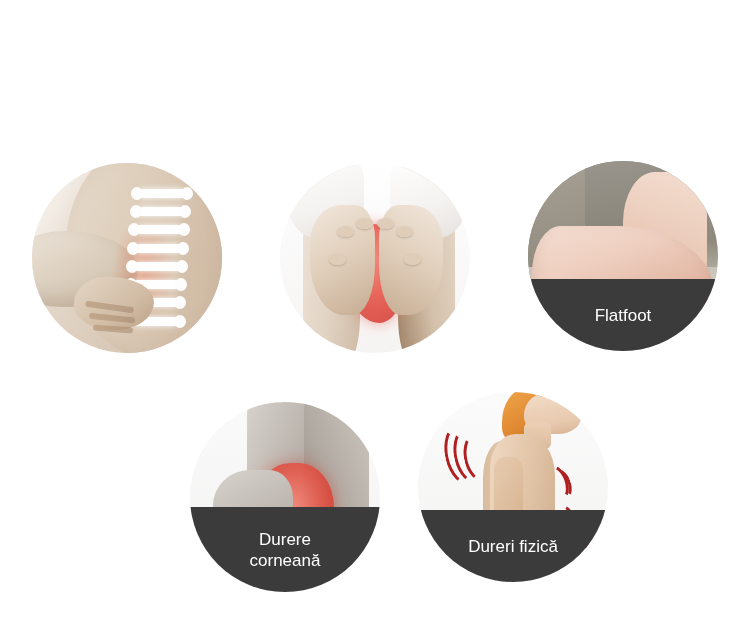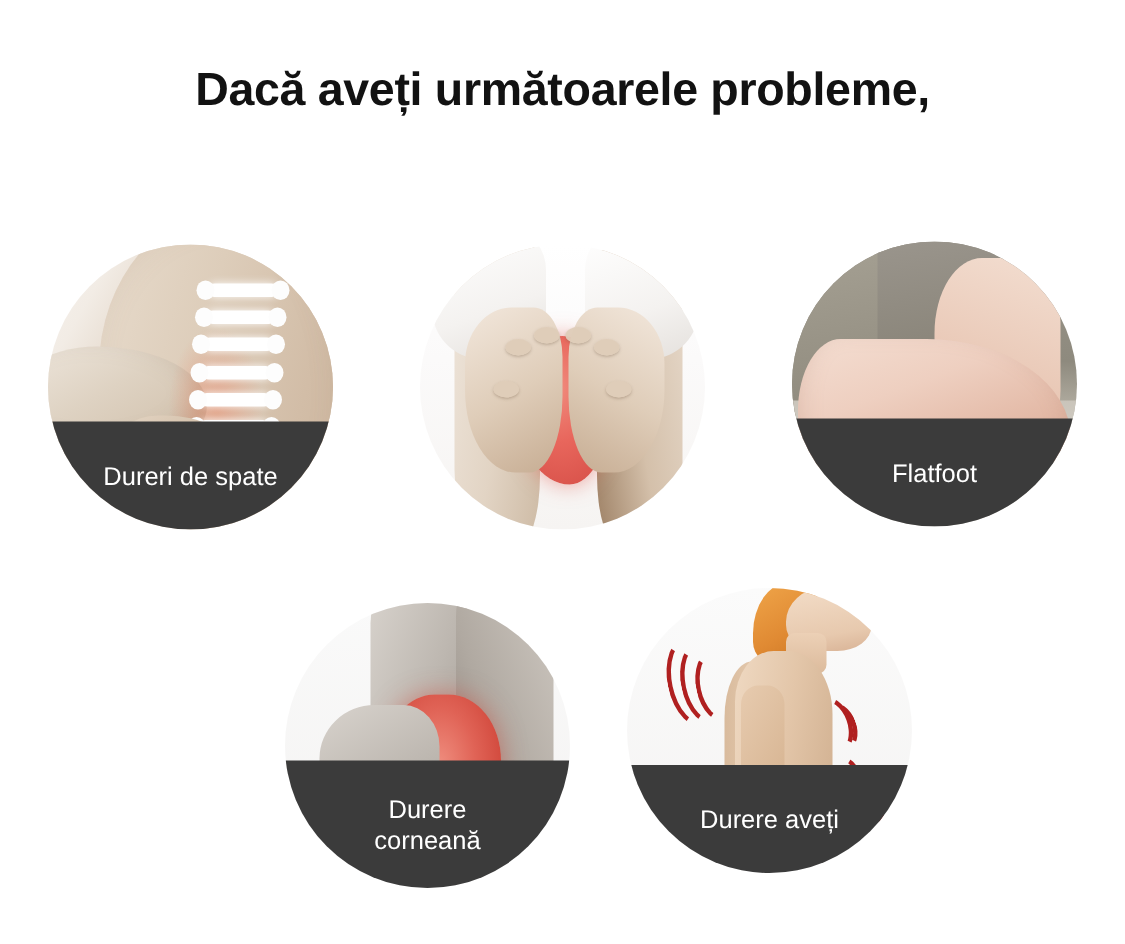--- a/index.html
+++ b/index.html
@@ -332,21 +332,20 @@
     border-radius: 50%;
     border-right-color: transparent;
     border-top-color: transparent;
     border-bottom-color: transparent;
   }
 </style>
 </head>
 <body>
 
 <div class="headline">
-  <span class="l1">Dacă aveți următoarele probleme,</span>
 </div>
 
 <div class="card c1">
   <div class="circle">
     <div class="photo">
       <div class="torso"></div>
       <div class="arm"></div>
       <div class="glow"></div>
       <div class="spine">
         <div class="vert" style="top:2%"></div>
@@ -356,23 +355,20 @@
         <div class="vert" style="top:50%;left:6%"></div>
         <div class="vert" style="top:62%;left:5%"></div>
         <div class="vert" style="top:74%;left:4%"></div>
         <div class="vert" style="top:86%;left:3%"></div>
       </div>
       <div class="hand"></div>
       <div class="finger" style="left:28%;top:74%;width:26%;transform:rotate(8deg)"></div>
       <div class="finger" style="left:30%;top:80%;width:24%;transform:rotate(6deg)"></div>
       <div class="finger" style="left:32%;top:86%;width:21%;transform:rotate(4deg)"></div>
     </div>
-    <div class="banner">
-      <span class="banner-label">Dureri de spate</span>
-    </div>
   </div>
 </div>
 
 <div class="card c2">
   <div class="circle">
     <div class="photo">
       <div class="legL"></div>
       <div class="legR"></div>
       <div class="shortsL"></div>
       <div class="shortsR"></div>
@@ -436,16 +432,16 @@
       <div class="wave" style="left:14%;top:16%;width:34px;height:58px;transform:rotate(-12deg)"></div>
       <div class="wave" style="left:19%;top:18%;width:30px;height:52px;transform:rotate(-12deg)"></div>
       <div class="wave" style="left:24%;top:21%;width:26px;height:44px;transform:rotate(-12deg)"></div>
       <div class="wave" style="left:64%;top:38%;width:22px;height:34px;transform:rotate(160deg)"></div>
       <div class="wave" style="left:68%;top:40%;width:18px;height:28px;transform:rotate(160deg)"></div>
       <div class="wave" style="left:66%;top:58%;width:30px;height:50px;transform:rotate(166deg)"></div>
       <div class="wave" style="left:71%;top:61%;width:26px;height:44px;transform:rotate(166deg)"></div>
       <div class="wave" style="left:76%;top:64%;width:21px;height:36px;transform:rotate(166deg)"></div>
     </div>
     <div class="banner">
-      <span class="banner-label">Durere aveți</span>
+      <span class="banner-label">Dureri fizică</span>
     </div>
   </div>
 </div>
 
 </body></html>

